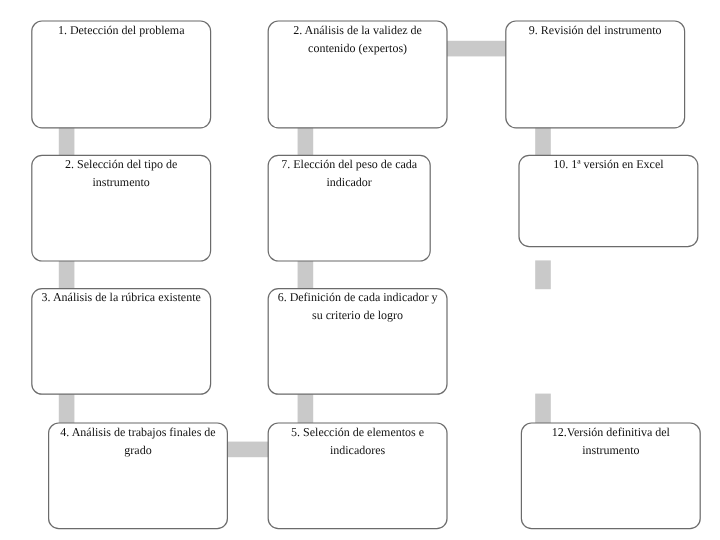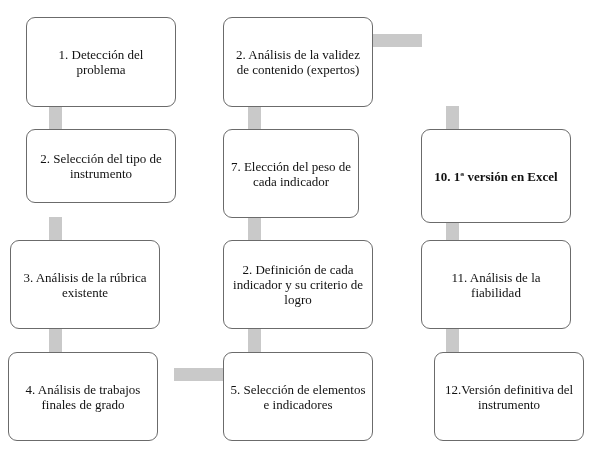--- a/index.html
+++ b/index.html
@@ -19,26 +19,25 @@
       position: absolute;
       background: #c9c9c9;
     }
     .box {
       position: absolute;
       box-sizing: border-box;
       border: 1.5px solid #6b6b6b;
       border-radius: 9px;
       background: #ffffff;
       display: flex;
-      align-items: center;
       justify-content: center;
       text-align: center;
       padding: 0 6px;
       color: #111111;
-      font-size: 13px;
+      font-size: 10px;
       line-height: 15px;
     }
     .box span {
       display: block;
     }
   </style>
 </head>
 <body>
 
 <div id="canvas">
@@ -55,46 +54,46 @@
 
   <div class="connector" style="left:372px; top:34px; width:50px; height:13px;"></div>
 
   <div class="connector" style="left:446px; top:106px; width:13px; height:24px;"></div>
   <div class="connector" style="left:446px; top:217px; width:13px; height:24px;"></div>
   <div class="connector" style="left:446px; top:328px; width:13px; height:25px;"></div>
 
   <div class="box" style="left:26px; top:17px; width:150px; height:90px;">
     <span>1. Detección del problema</span>
   </div>
-  <div class="box" style="left:26px; top:129px; width:150px; height:74px;">
+  <div class="box" style="left:26px; top:129px; width:150px; height:89px;">
     <span>2. Selección del tipo de instrumento</span>
   </div>
-  <div class="box" style="left:10px; top:240px; width:150px; height:89px;">
+  <div class="box" style="left:26px; top:240px; width:150px; height:89px;">
     <span>3. Análisis de la rúbrica existente</span>
   </div>
-  <div class="box" style="left:8px; top:352px; width:150px; height:89px;">
+  <div class="box" style="left:40px; top:352px; width:150px; height:89px;">
     <span>4. Análisis de trabajos finales de grado</span>
   </div>
 
   <div class="box" style="left:223px; top:17px; width:150px; height:90px;">
     <span>2. Análisis de la validez de contenido (expertos)</span>
   </div>
   <div class="box" style="left:223px; top:129px; width:136px; height:89px;">
     <span>7. Elección del peso de cada indicador</span>
   </div>
   <div class="box" style="left:223px; top:240px; width:150px; height:89px;">
-    <span>2. Definición de cada indicador y su criterio de logro</span>
+    <span>6. Definición de cada indicador y su criterio de logro</span>
   </div>
   <div class="box" style="left:223px; top:352px; width:150px; height:89px;">
     <span>5. Selección de elementos e indicadores</span>
   </div>
 
-  <div class="box" style="left:421px; top:129px; width:150px; height:94px;font-weight:bold;">
+  <div class="box" style="left:421px; top:17px; width:150px; height:90px;">
+    <span>9. Revisión del instrumento</span>
+  </div>
+  <div class="box" style="left:432px; top:129px; width:150px; height:77px;">
     <span>10. 1ª versión en Excel</span>
-  </div>
-  <div class="box" style="left:421px; top:240px; width:150px; height:89px;">
-    <span>11. Análisis de la fiabilidad</span>
   </div>
   <div class="box" style="left:434px; top:352px; width:150px; height:89px;">
     <span>12.Versión definitiva del instrumento</span>
   </div>
 
 </div>
 
 </body></html>

